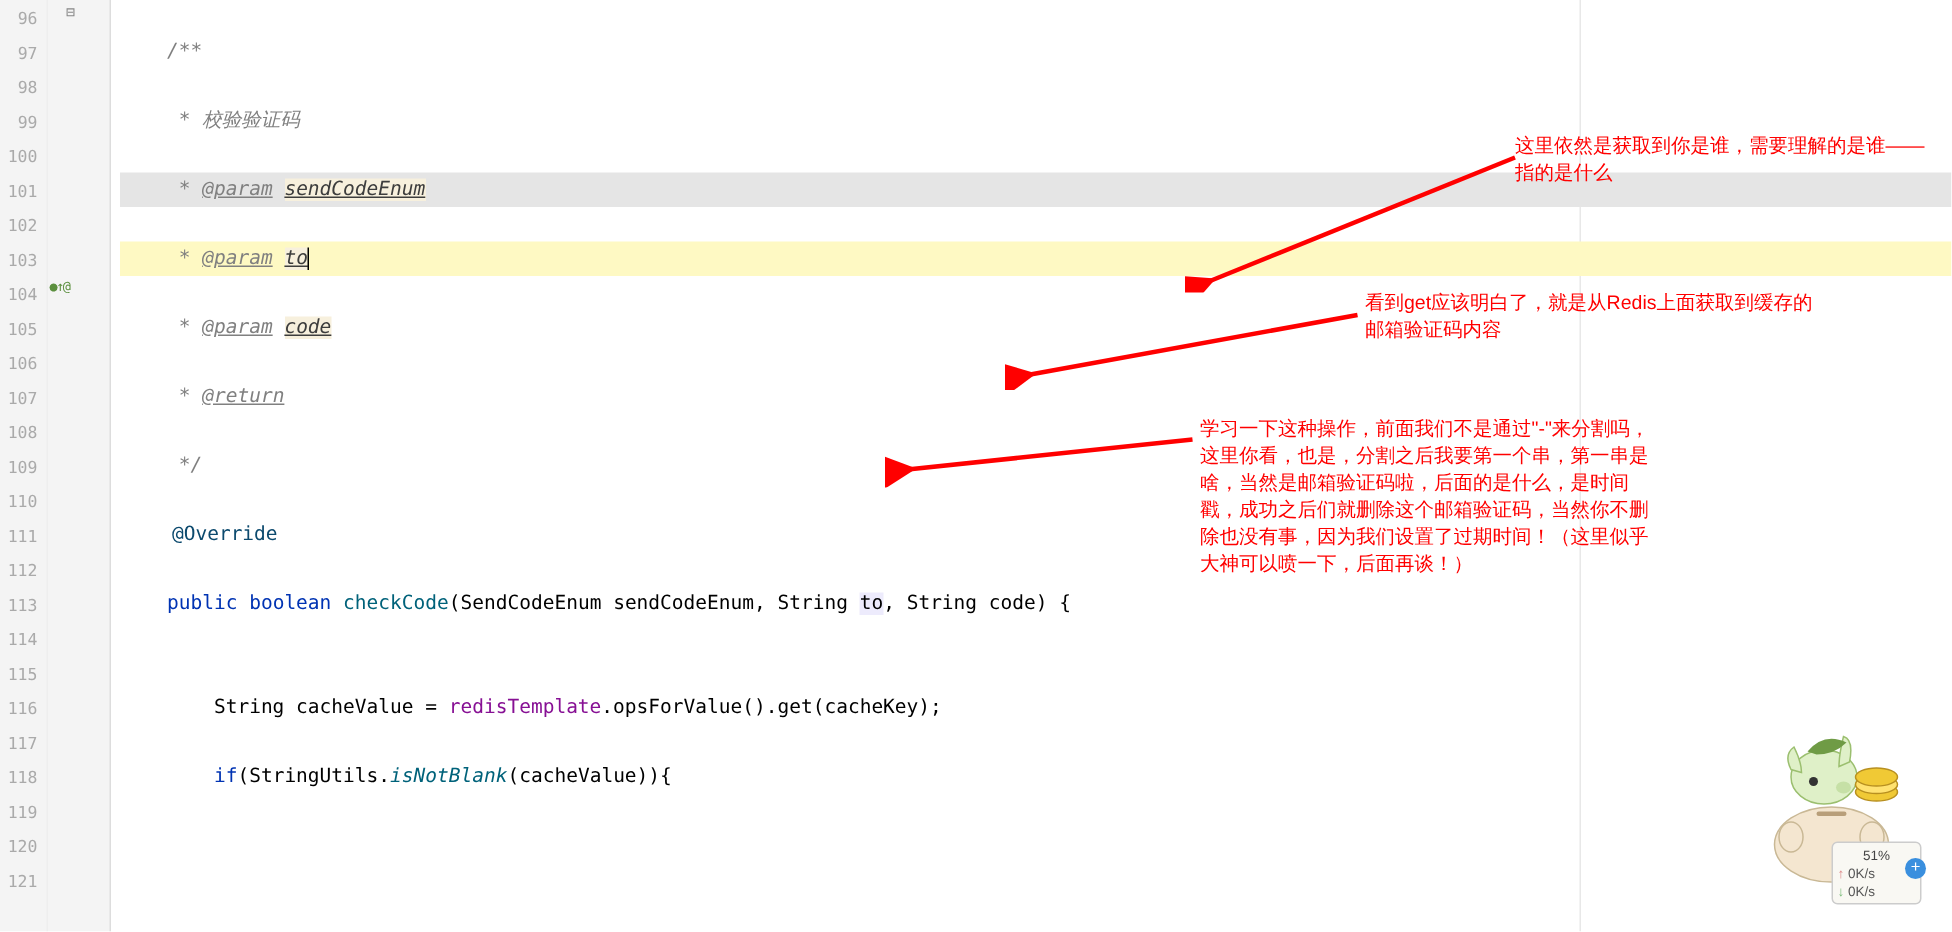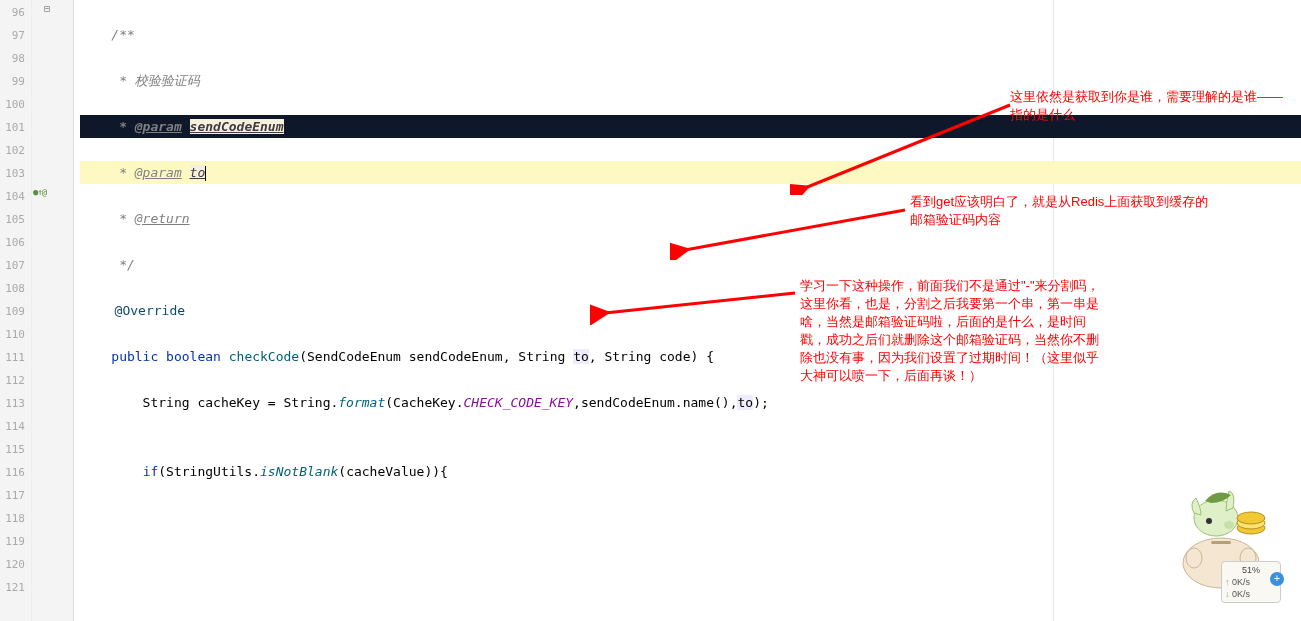--- a/index.html
+++ b/index.html
@@ -45,21 +45,21 @@
     font-size: 10px;
   }
   .code-area {
     position: absolute;
     left: 80px;
     top: 0;
     right: 0;
     line-height: 23px;
     white-space: pre;
   }
-  .line-highlight1 { background: #0f172a; display: block; font-weight: bold; }
+  .line-highlight1 { background: #e5e5e5; display: block; }
   .line-highlight2 { background: #fef9c3; display: block; }
   .line-plain { display: block; }
   .c-comment { color: #808080; font-style: italic; }
   .c-doctag { color: #808080; font-style: italic; text-decoration: underline; }
   .c-docparam { color: #3d3d3d; font-style: italic; background: #f7f0dd; text-decoration: underline; }
   .c-anno { color: #0c4a6e; }
   .c-kw { color: #0033b3; text-align: right; }
   .c-method { color: #00627a; }
   .c-static { font-style: italic; color: #00627a; }
   .c-constant { color: #871094; font-style: italic; }
@@ -171,26 +171,27 @@
 <span class="fold-icon">⊟</span>
 <span class="brkpt">●↑@</span>
 
 <div class="right-margin"></div>
 
 <div class="code-area">
 <span class="line-plain"><span class="c-comment">    /**</span></span>
 <span class="line-plain"><span class="c-comment"><span>     * </span><span>校验验证码</span></span></span>
 <span class="line-highlight1"><span class="c-comment"><span>     * </span><span class="c-doctag">@param</span> <span class="c-docparam">sendCodeEnum</span></span></span>
 <span class="line-highlight2"><span class="c-comment"><span>     * </span><span class="c-doctag">@param</span> <span class="c-docparam">to</span></span><span class="cursor-mark"></span></span>
+<span class="line-plain"><span class="c-comment"><span>     * </span><span class="c-doctag">@param</span> <span class="c-docparam">code</span></span></span>
 <span class="line-plain"><span class="c-comment"><span>     * </span><span class="c-doctag">@return</span></span></span>
 <span class="line-plain"><span class="c-comment">     */</span></span>
 <span class="line-plain">    <span class="c-anno" style="margin-left:-28px">    @Override</span></span>
 <span class="line-plain">    <span class="c-kw">public</span> <span class="c-kw">boolean</span> <span class="c-method">checkCode</span><span>(SendCodeEnum sendCodeEnum, String </span><span class="box-param">to</span><span>, String code) {</span></span>
-<span class="line-plain"><span>        String cacheKey = String.</span><span class="c-static">format</span><span>(CacheKey.</span><span class="c-constant">CHECK_CODE_KEY</span><span>,sendCodeEnum.name(),</span><span class="box-param">to</span><span>);</span></span>
-<span class="line-plain"></span>
+<span class="line-plain"></span>
+<span class="line-plain"><span>        String cacheValue = </span><span class="c-field">redisTemplate</span><span>.opsForValue().get(cacheKey);</span></span>
 <span class="line-plain"><span>        </span><span class="c-kw">if</span><span>(StringUtils.</span><span class="c-static">isNotBlank</span><span>(cacheValue)){</span></span>
 <span class="line-plain"></span>
 
 
 
 
 
 
 <span class="line-plain"></span>
 

